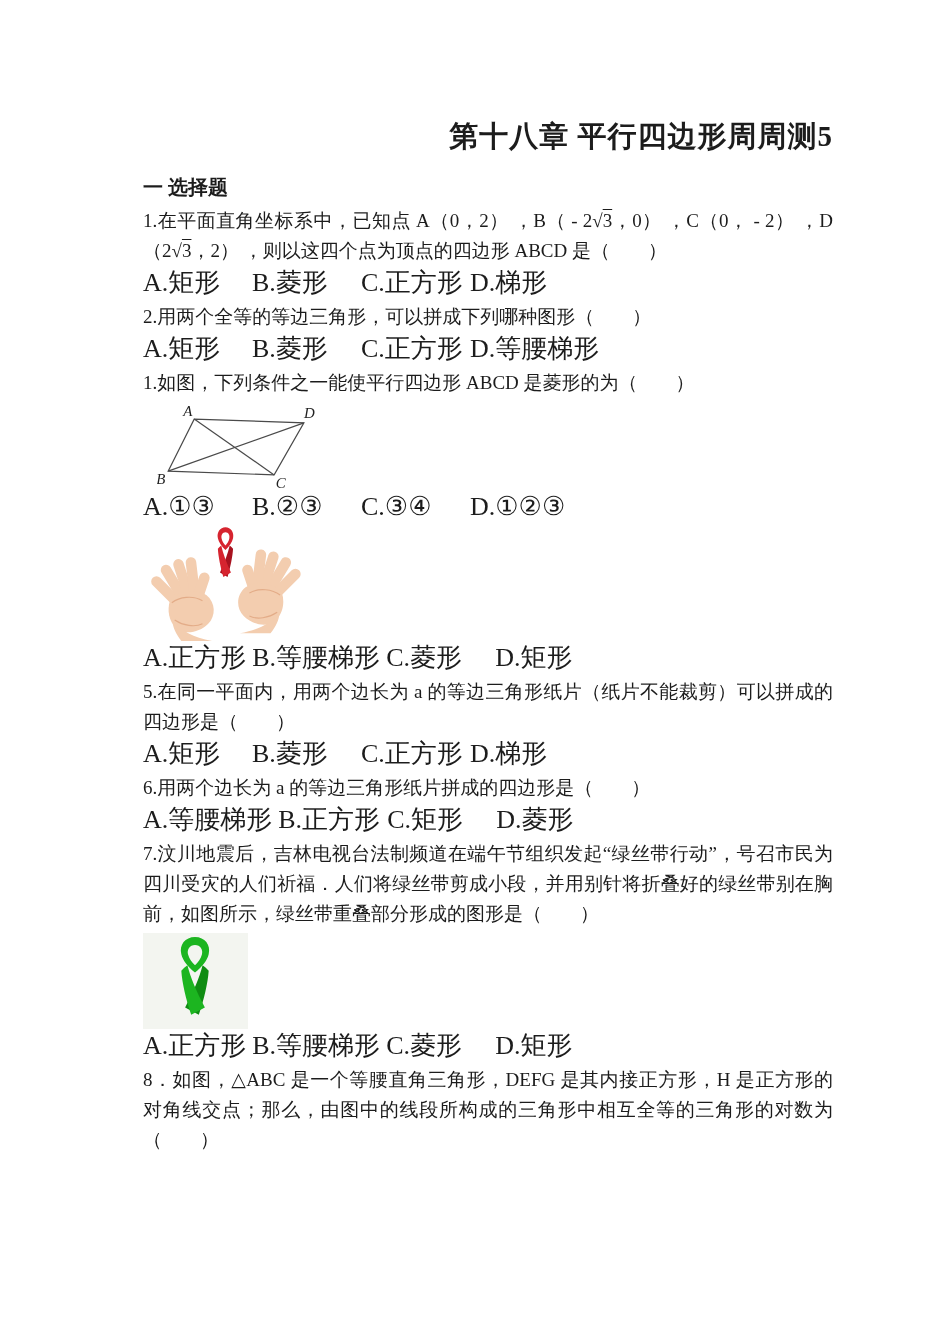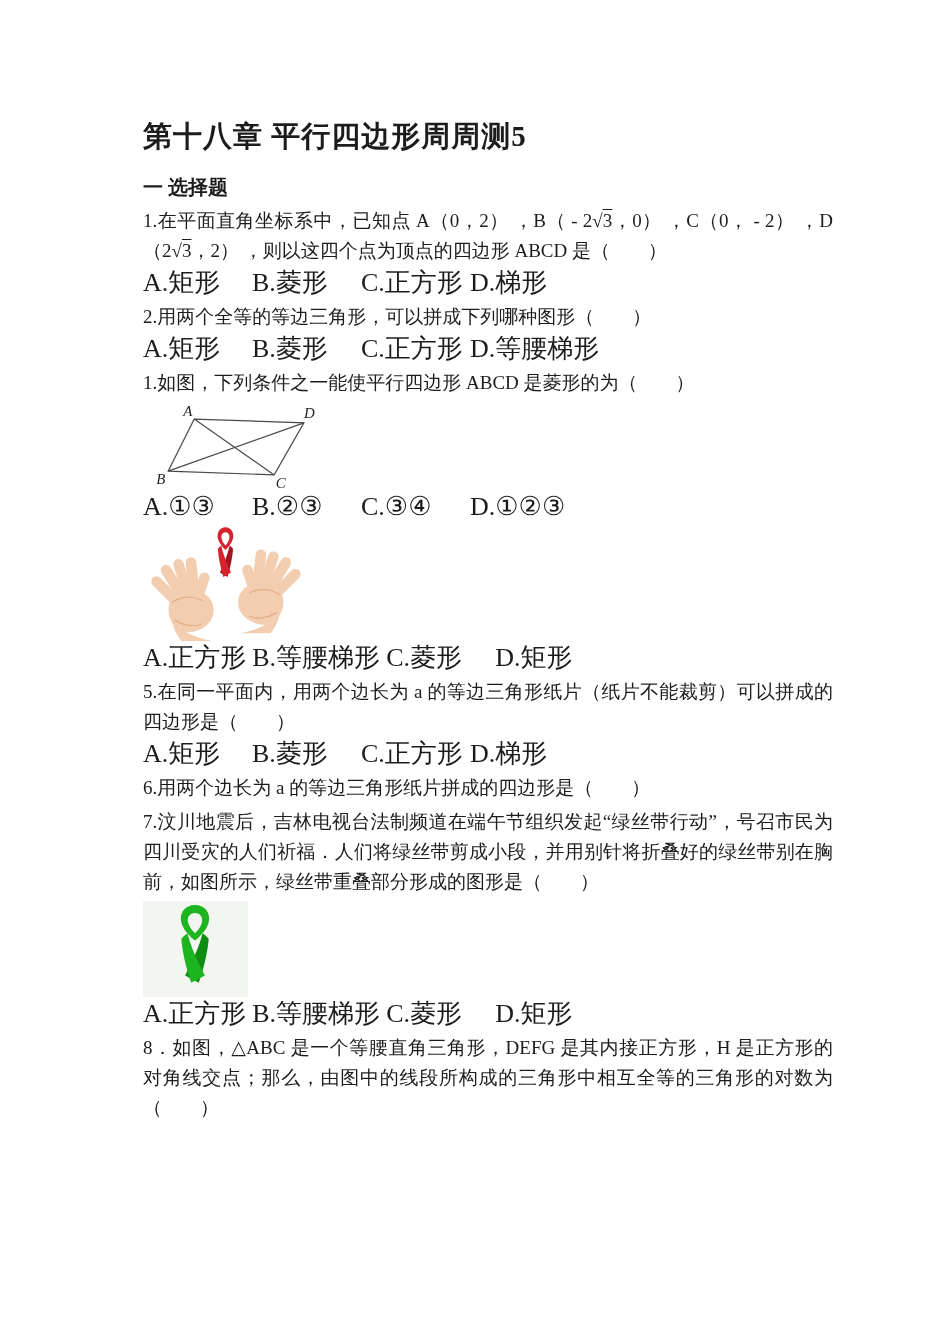--- a/index.html
+++ b/index.html
@@ -12,21 +12,21 @@
     color:#1c1c1c;
     box-sizing:border-box;
     padding:116px 117px 0 143px;
     overflow:hidden;
   }
   .title{
     margin:0;
     font-size:29px;
     line-height:40px;
     font-weight:bold;
-    text-align:left;
+    text-align:right;
     letter-spacing:1px;
   }
   .section-heading{
     margin:16px 0 0 0;
     font-size:20px;
     line-height:30px;
     font-weight:bold;
   }
   p.qtext{
     margin:4px 0 0 0;
@@ -118,20 +118,23 @@
   <div class="opts">
     <span class="opt">A.正方形</span><span class="opt">B.等腰梯形</span><span class="opt">C.菱形</span><span class="opt">D.矩形</span>
   </div>
 
   <p class="qtext">5.在同一平面内，用两个边长为 a 的等边三角形纸片（纸片不能裁剪）可以拼成的四边形是（　　）</p>
   <div class="opts">
     <span class="opt">A.矩形</span><span class="opt">B.菱形</span><span class="opt">C.正方形</span><span class="opt">D.梯形</span>
   </div>
 
   <p class="qtext">6.用两个边长为 a 的等边三角形纸片拼成的四边形是（　　）</p>
+  <div class="opts">
+    <span class="opt">A.等腰梯形</span><span class="opt">B.正方形</span><span class="opt">C.矩形</span><span class="opt">D.菱形</span>
+  </div>
 
   <p class="qtext">7.汶川地震后，吉林电视台法制频道在端午节组织发起“绿丝带行动”，号召市民为四川受灾的人们祈福．人们将绿丝带剪成小段，并用别针将折叠好的绿丝带别在胸前，如图所示，绿丝带重叠部分形成的图形是（　　）</p>
 
   <div class="img-wrap">
     <svg viewBox="0 0 105 96" width="105" height="96">
       <rect width="105" height="96" fill="#f3f5f0"></rect>
       <g transform="translate(14,2) scale(0.76,0.66)">
         <path d="M60,46 C56,64 48,86 37,110 L55,121 C62,97 67,72 68,54 C65.5,51 63,48.5 60,46 Z" fill="#0f8c12"></path>
         <path d="M40,46 C44,64 52,86 63,110 L45,121 C38,97 33,72 32,54 C34.5,51 37,48.5 40,46 Z" fill="#1cb520"></path>
         <path fill-rule="evenodd" d="M50,3 C37,3 29,15 32,29 C34,39 41,48 50,57 C59,48 66,39 68,29 C71,15 63,3 50,3 Z M50,15 C43,15 39,22 41,30 C42.5,36.5 46,41.5 50,46 C54,41.5 57.5,36.5 59,30 C61,22 57,15 50,15 Z" fill="#1cb520"></path>

